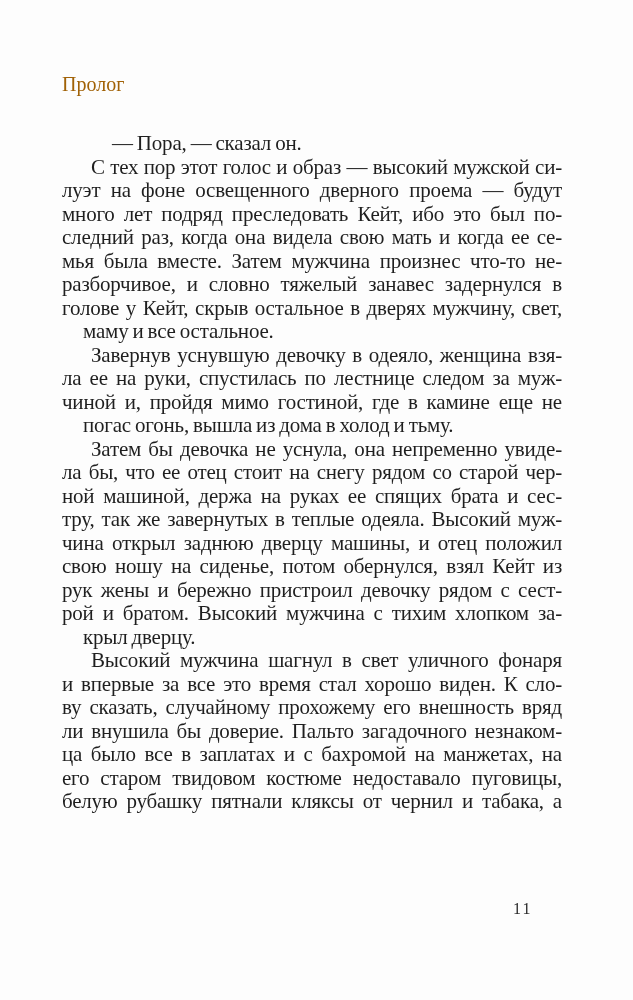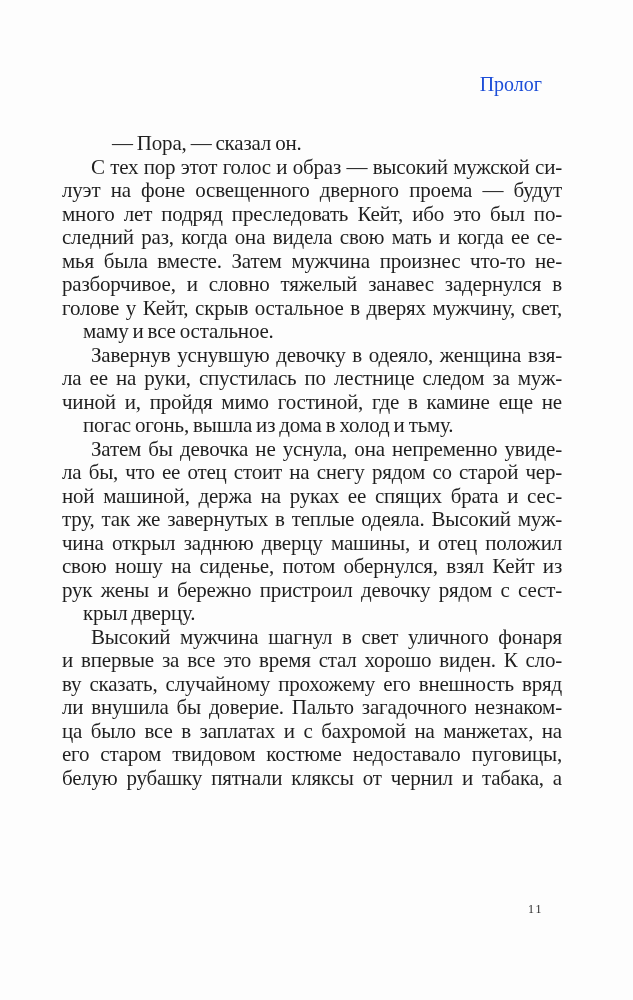--- a/index.html
+++ b/index.html
@@ -17,26 +17,26 @@
   }
   .page {
     position: absolute;
     inset: 0;
   }
   .heading {
     position: absolute;
     top: 71px;
     left: 62px;
     width: 480px;
-    text-align: right;
+    text-align: left;
     font-size: 20px;
     line-height: 26px;
     font-weight: normal;
     margin: 0;
-    color: #1d4ed8;
+    color: #a16207;
   }
   .textblock {
     position: absolute;
     left: 62px;
     top: 132px;
     width: 500px;
   }
   .ln {
     height: 23.5px;
     line-height: 23.5px;
@@ -52,25 +52,24 @@
     text-align-last: left;
     margin-left: 21px;
   }
   .ln.ind {
     text-indent: 29px;
   }
   .pagenum {
     position: absolute;
     left: 513px;
     top: 899px;
-    font-size: 12px;
+    font-size: 16px;
     line-height: 20px;
     letter-spacing: 2px;
     color: #2a2a2a;
-    margin-left: 15px;
   }
 </style>
 </head>
 <body>
 
 <main class="page">
 
   <h2 class="heading">Пролог</h2>
 
   <section class="textblock">
@@ -98,20 +97,21 @@
     </div>
 
     <div>
       <div class="ln ind">Затем бы девочка не уснула, она непременно увиде-</div>
       <div class="ln">ла бы, что ее отец стоит на снегу рядом со старой чер-</div>
       <div class="ln">ной машиной, держа на руках ее спящих брата и сес-</div>
       <div class="ln">тру, так же завернутых в теплые одеяла. Высокий муж-</div>
       <div class="ln">чина открыл заднюю дверцу машины, и отец положил</div>
       <div class="ln">свою ношу на сиденье, потом обернулся, взял Кейт из</div>
       <div class="ln">рук жены и бережно пристроил девочку рядом с сест-</div>
+      <div class="ln">рой и братом. Высокий мужчина с тихим хлопком за-</div>
       <div class="ln left">крыл дверцу.</div>
     </div>
 
 
     <div>
       <div class="ln ind">Высокий мужчина шагнул в свет уличного фонаря</div>
       <div class="ln">и впервые за все это время стал хорошо виден. К сло-</div>
       <div class="ln">ву сказать, случайному прохожему его внешность вряд</div>
       <div class="ln">ли внушила бы доверие. Пальто загадочного незнаком-</div>
       <div class="ln">ца было все в заплатах и с бахромой на манжетах, на</div>

